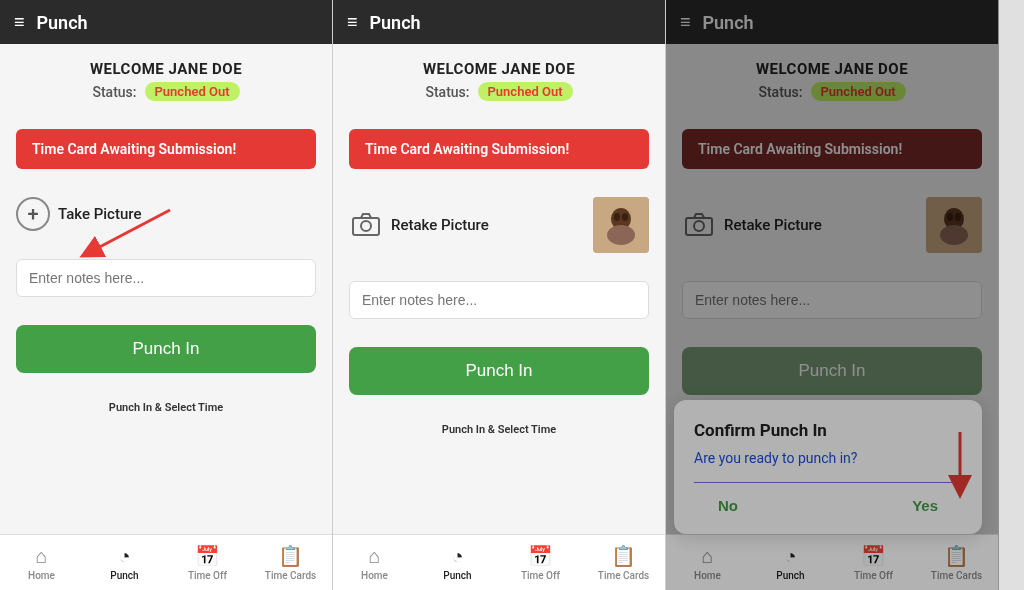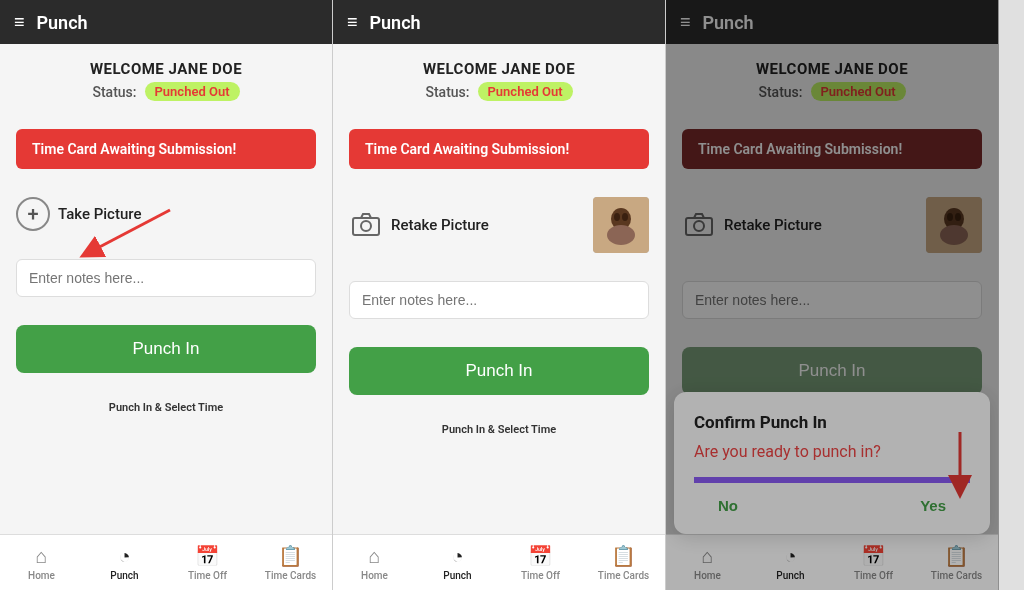--- a/index.html
+++ b/index.html
@@ -207,43 +207,43 @@
       left: 0;
       right: 0;
       top: 0;
       background: rgba(0,0,0,0.2);
       z-index: 10;
     }
     .confirm-dialog {
       position: absolute;
       bottom: 56px;
       left: 8px;
-      right: 8px;
+      right: 16px;
       background: white;
       border-radius: 12px;
       padding: 20px 20px 10px 20px;
       z-index: 20;
       box-shadow: 0 4px 20px rgba(0,0,0,0.15);
     }
     .dialog-title {
       font-size: 17px;
       font-weight: 700;
       color: #222;
       margin-bottom: 10px;
     }
     .dialog-body {
-      font-size: 16px;
-      color: #ef4444;
+      font-size: 14px;
+      color: #1d4ed8;
       margin-bottom: 16px;
     }
     .dialog-actions {
       display: flex;
       justify-content: space-between;
       padding: 8px 0 4px;
-      border-top: 6px solid #8b5cf6;
+      border-top: 1px solid #8b5cf6;
     }
     .dialog-btn {
       font-size: 15px;
       font-weight: 600;
       padding: 6px 24px;
       cursor: pointer;
       border: none;
       background: none;
     }
     .dialog-btn.no { color: #43a047; }

